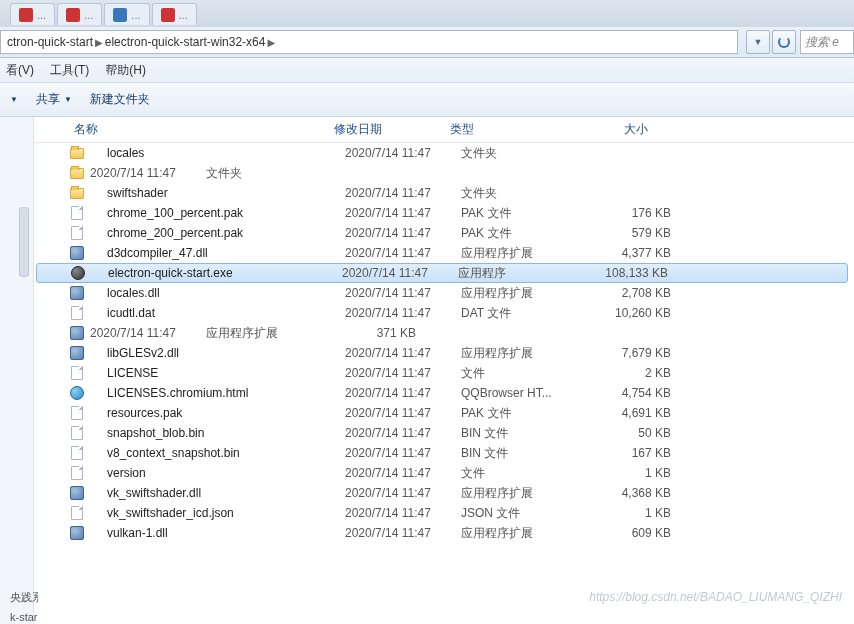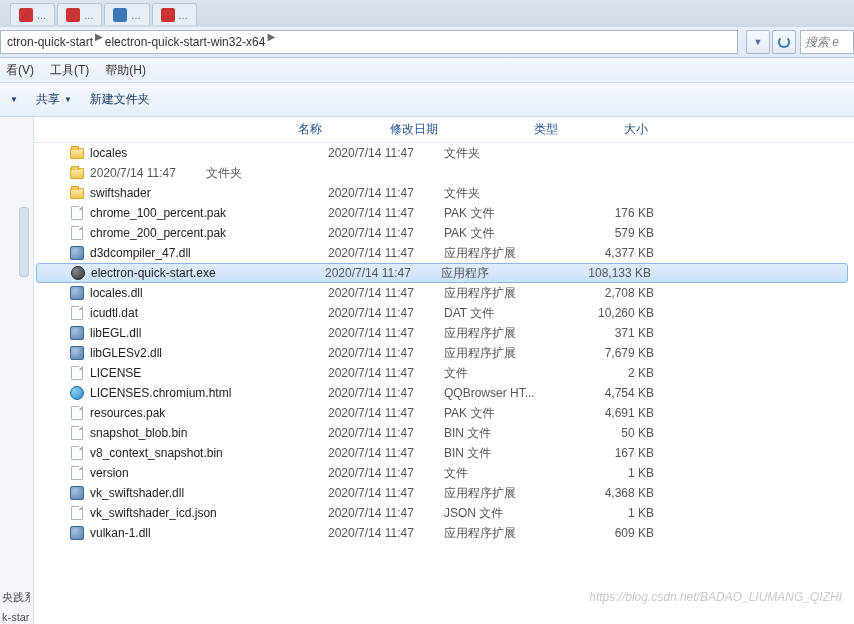--- a/index.html
+++ b/index.html
@@ -4,68 +4,68 @@
   <style>
     * { margin: 0; padding: 0; box-sizing: border-box; font-family: "Microsoft YaHei", "Segoe UI", Tahoma, sans-serif; }
     body { width: 854px; height: 624px; background: #fff; font-size: 12px; overflow: hidden; }
     
     .tabs-bar { height: 26px; background: linear-gradient(#dde5ee, #cfdae7); display: flex; align-items: center; padding: 2px 10px 0; gap: 2px; }
     .tab { height: 22px; padding: 2px 8px; background: #e8eef6; border: 1px solid #b9c6d8; border-bottom: none; border-radius: 3px 3px 0 0; display: flex; align-items: center; gap: 4px; font-size: 11px; color: #6b7a90; max-width: 130px; overflow: hidden; white-space: nowrap; }
     .tab-icon-img { width: 14px; height: 14px; background: #cc3333; border-radius: 2px; }
     .tab-icon-img.blue { background: #3a77b8; }
     
     .addr-bar { height: 32px; background: linear-gradient(#eaf1f9, #dfe9f4); border-top: 1px solid #cfdae7; border-bottom: 1px solid #b9c6d8; display: flex; align-items: center; }
-    .addr-path { flex: 1; height: 24px; background: #fff; border: 1px solid #a7b8cd; margin: 0 4px 0 0; display: flex; padding: 0 6px; }
+    .addr-path { flex: 1; height: 24px; background: #fff; border: 1px solid #a7b8cd; margin: 0 4px 0 0; display: flex; align-items: center; padding: 0 6px; }
     .crumb { display: flex; align-items: center; gap: 4px; color: #333; }
     .crumb-sep { color: #666; margin: 0 2px; font-size: 10px; }
     .addr-btns { display: flex; gap: 2px; padding: 0 4px; }
     .addr-btn { width: 24px; height: 24px; border: 1px solid #a7b8cd; background: linear-gradient(#f6faff,#e2ecf6); display: flex; align-items: center; justify-content: center; border-radius: 2px; }
     .search-box { width: 54px; height: 24px; background: #fff; border: 1px solid #a7b8cd; display: flex; align-items: center; padding: 0 4px; color: #888; font-style: italic; overflow: hidden; white-space: nowrap; }
     
     .menu-bar { height: 24px; background: linear-gradient(#f3f7fc, #e8eff7); border-bottom: 1px solid #d0dbe8; display: flex; align-items: center; padding: 12px 6px; gap: 16px; color: #333; }
     .menu-item { cursor: default; }
     
     .toolbar { height: 34px; background: linear-gradient(#f5f9fd, #e6eef7); border-bottom: 1px solid #cad7e6; display: flex; align-items: center; padding: 0 10px; gap: 18px; color: #1a3e6e; }
     .tool-btn { display: flex; align-items: center; gap: 4px; cursor: default; }
     .dropdown-arrow { font-size: 8px; color: #1a3e6e; }
     
     .body-area { display: flex; height: calc(624px - 26px - 32px - 24px - 34px); }
     .left-strip { width: 34px; background: #f2f6fb; border-right: 1px solid #dbe4ef; position: relative; }
     .left-strip .scroll-ind { position: absolute; right: 4px; top: 90px; width: 10px; height: 70px; background: #d5dee9; border: 1px solid #bfcbdb; border-radius: 3px; }
     
     .main { flex: 1; display: flex; flex-direction: column; }
     .columns { height: 26px; display: flex; align-items: center; border-bottom: 1px solid #e2e9f1; color: #1e4e8c; padding-left: 34px; }
-    .col { padding: 0 6px; text-align: right; }
+    .col { padding: 0 6px; }
     .col-name { width: 260px; }
     .col-date { width: 116px; }
     .col-type { width: 120px; }
     .col-size { width: 90px; text-align: right; }
     
     .file-list { flex: 1; overflow: hidden; }
     .row { height: 20px; display: flex; align-items: center; padding-left: 34px; color: #222; }
     .row.selected { background: linear-gradient(#e0eefb, #c9e1f8); border: 1px solid #8ab8e6; border-radius: 3px; margin: 0 6px 0 2px; padding-left: 32px; }
     .row .icon { width: 18px; height: 16px; display: flex; align-items: center; justify-content: center; margin-right: 4px; }
-    .row .c-name { width: 238px; white-space: nowrap; overflow: hidden; }
+    .row .c-name { width: 238px; white-space: nowrap; overflow: hidden; margin-left: 17px; }
     .row.selected .c-name { width: 234px; }
     .row .c-date { width: 116px; color: #555; }
     .row .c-type { width: 120px; color: #555; }
     .row .c-size { width: 90px; text-align: right; color: #555; }
     
     .icon-folder { width: 14px; height: 11px; background: linear-gradient(#ffe9a8, #f5c95a); border: 1px solid #d6a93d; border-radius: 1px; position: relative; }
     .icon-folder::before { content: ""; position: absolute; top: -3px; left: 0; width: 6px; height: 3px; background: #f5c95a; border: 1px solid #d6a93d; border-bottom: none; border-radius: 1px 1px 0 0; }
     .icon-file { width: 12px; height: 14px; background: #fff; border: 1px solid #a7b5c6; border-radius: 1px; position: relative; }
     .icon-file::after { content: ""; position: absolute; top: -1px; right: -1px; width: 4px; height: 4px; background: linear-gradient(135deg, #fff 50%, #a7b5c6 50%); }
     .icon-dll { width: 14px; height: 14px; border-radius: 2px; background: radial-gradient(circle at 30% 30%, #a8c3e2, #5681b3); border: 1px solid #3f6495; }
     .icon-exe { width: 14px; height: 14px; border-radius: 50%; background: radial-gradient(circle at 30% 30%, #888, #333); border: 1px solid #222; }
     .icon-html { width: 14px; height: 14px; border-radius: 50%; background: radial-gradient(circle at 30% 30%, #8dd0f2, #2b8bc4); border: 1px solid #1a6a9c; }
     
     .refresh-icon { width: 12px; height: 12px; border: 2px solid #3a77b8; border-top-color: transparent; border-radius: 50%; }
     .down-arrow { font-size: 9px; color: #4a6a92; }
     
-    .left-bottom { position: absolute; bottom: 0; left: 0; width: 32px; font-size: 11px; color: #555; padding: 2px; }
+    .left-bottom { position: absolute; bottom: 0; left: 8px; width: 32px; font-size: 11px; color: #555; padding: 2px; }
     .left-bottom div { margin-top: 6px; white-space: nowrap; overflow: hidden; }
     
     .watermark { position: absolute; right: 12px; bottom: 20px; color: #c3c9d1; font-size: 12px; font-style: italic; pointer-events: none; }
   </style>
 </head>
 <body>
 
 <div class="tabs-bar">
   <div id="tabs-host" style="display: flex; gap: 2px;">
       <div class="tab">
@@ -215,21 +215,20 @@
           </div>
           <div class="c-name">icudtl.dat</div>
           <div class="c-date">2020/7/14 11:47</div>
           <div class="c-type">DAT 文件</div>
           <div class="c-size">10,260 KB</div>
         </div>
         <div class="row">
           <div class="icon">
             <div class="icon-dll"></div>
           </div>
-          <div class="c-name">libEGL.dll</div>
           <div class="c-date">2020/7/14 11:47</div>
           <div class="c-type">应用程序扩展</div>
           <div class="c-size">371 KB</div>
         </div>
         <div class="row">
           <div class="icon">
             <div class="icon-dll"></div>
           </div>
           <div class="c-name">libGLESv2.dll</div>
           <div class="c-date">2020/7/14 11:47</div>

